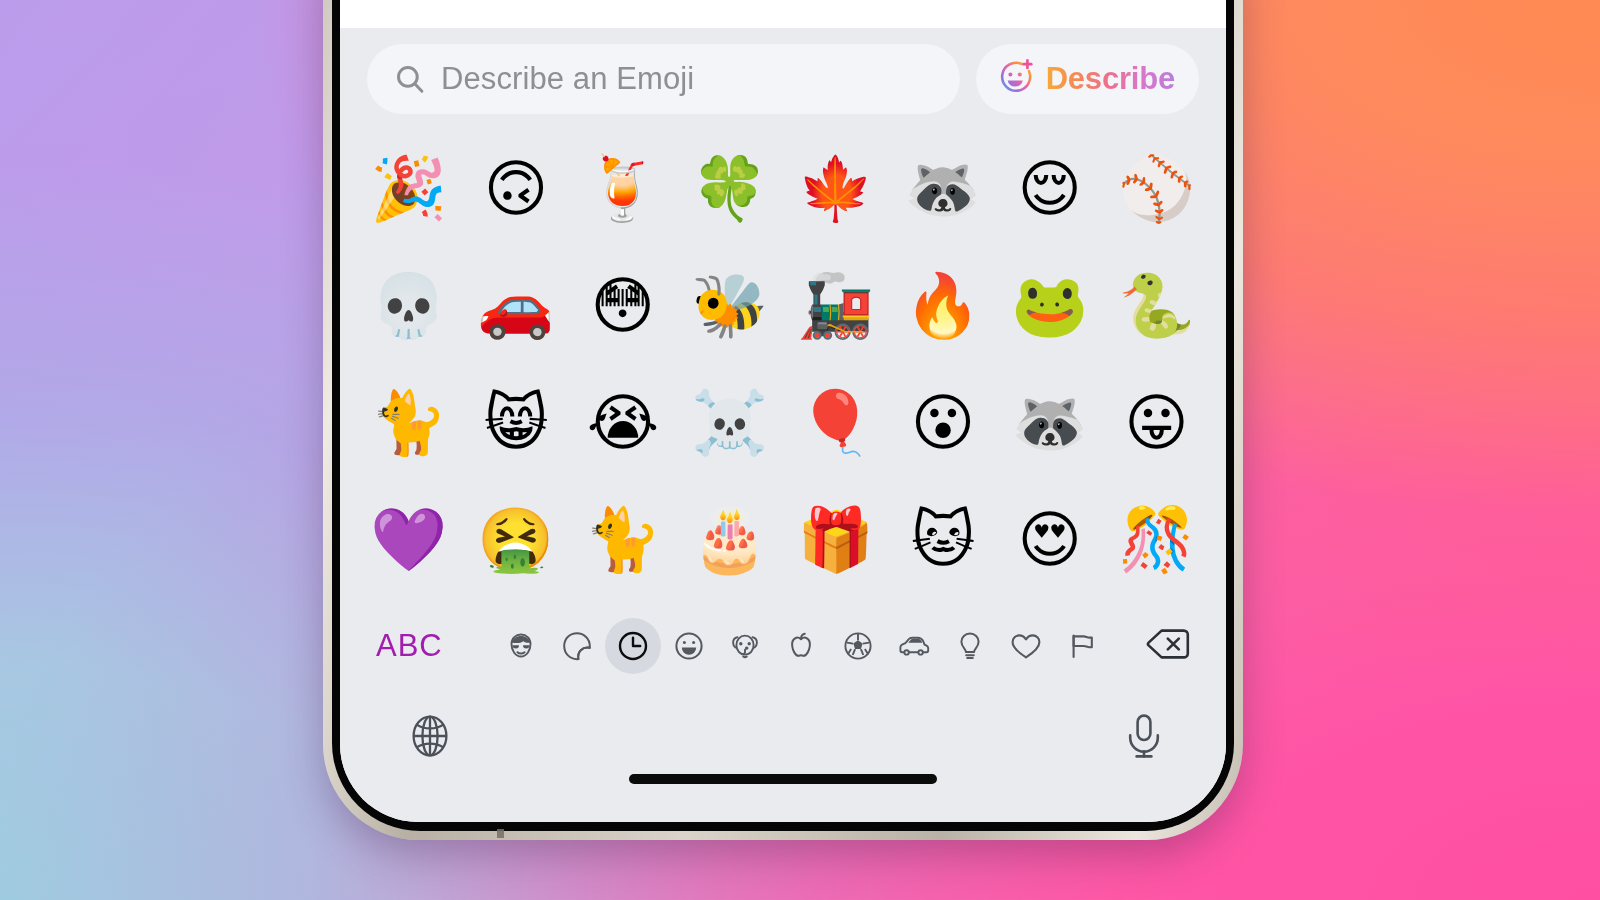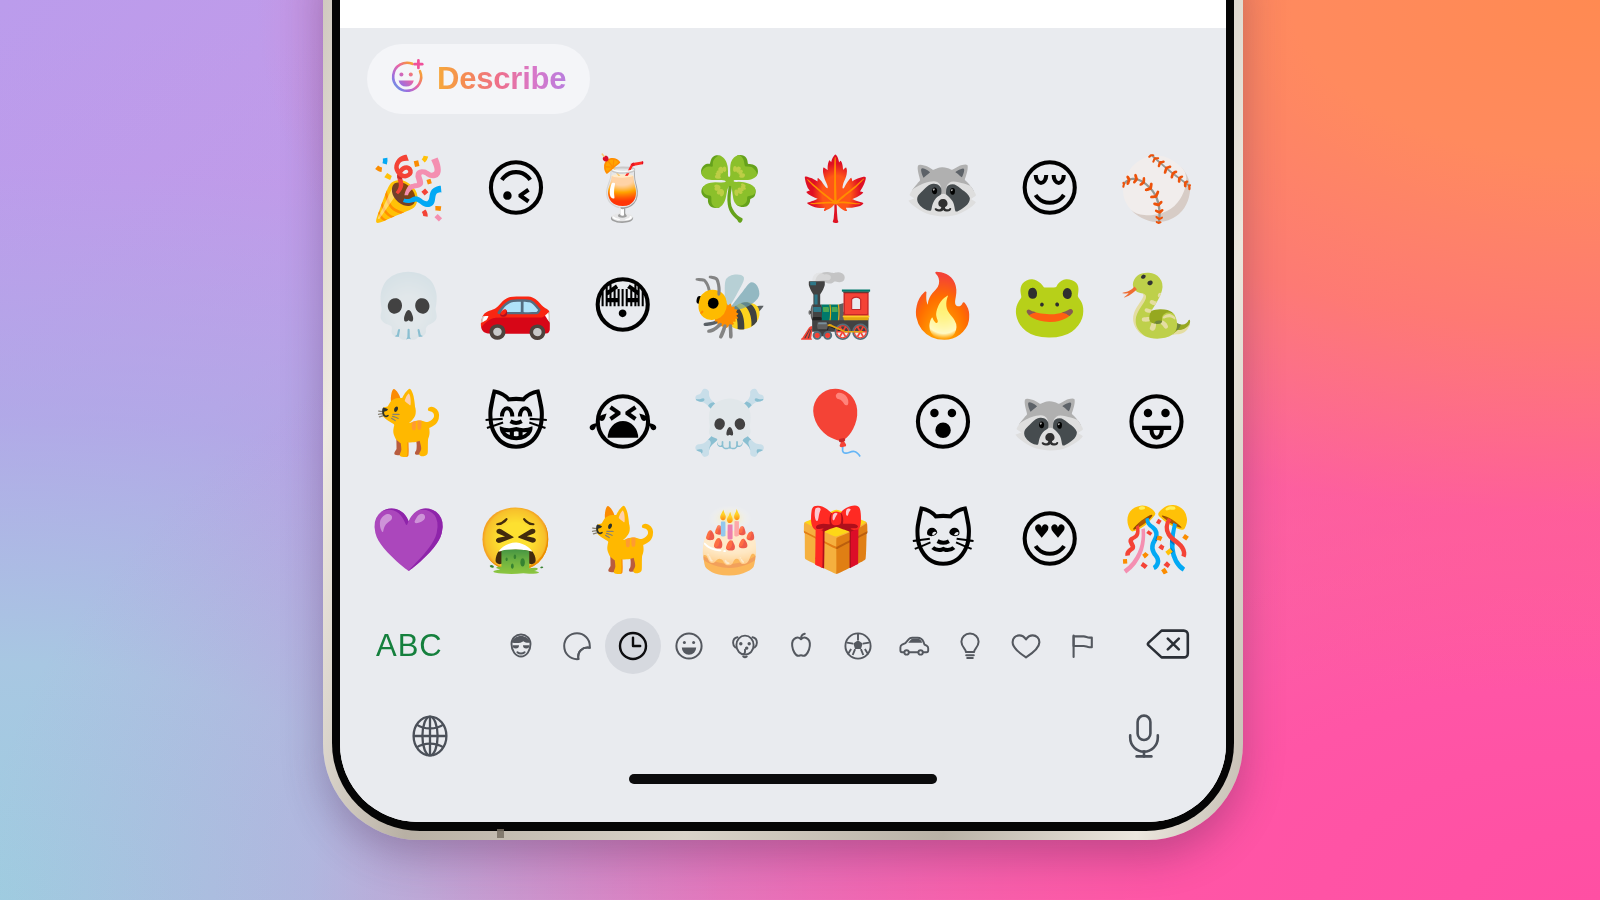--- a/index.html
+++ b/index.html
@@ -131,21 +131,21 @@
   .category-bar {
     flex: 0 0 auto;
     height: 96px;
     display: flex;
     align-items: center;
     padding: 0 26px 0 36px;
     gap: 0;
   }
   .abc-key {
     font-size: 31px;
-    color: #15803d;
+    color: #a21caf;
     letter-spacing: 1px;
     flex: 0 0 auto;
     padding-right: 6px;
     text-align: center;
   }
   .cat-icons {
     flex: 1 1 auto;
     display: flex;
     align-items: center;
     justify-content: space-between;
@@ -208,20 +208,29 @@
 
   <div class="screen">
 
     <div class="msg-area">
       
     </div>
 
     <div class="keyboard">
 
       <div class="search-row">
+        <div class="search-field">
+          <span class="search-icon">
+            <svg width="34" height="34" viewBox="0 0 24 24" fill="none" stroke="#8e8e93" stroke-width="2.1" stroke-linecap="round">
+              <circle cx="10.5" cy="10.5" r="6.6"></circle>
+              <line x1="15.4" y1="15.4" x2="20.4" y2="20.6"></line>
+            </svg>
+          </span>
+          <span class="search-placeholder">Describe an Emoji</span>
+        </div>
 
         <div class="genmoji-btn">
           <span>
             <svg width="40" height="40" viewBox="0 0 40 40" fill="none">
               <defs>
                 <linearGradient id="gmGrad" x1="4" y1="34" x2="34" y2="6" gradientUnits="userSpaceOnUse">
                   <stop offset="0" stop-color="#3fb6e8"></stop>
                   <stop offset="0.28" stop-color="#9a6fe0"></stop>
                   <stop offset="0.55" stop-color="#e964a8"></stop>
                   <stop offset="0.78" stop-color="#f6953f"></stop>

